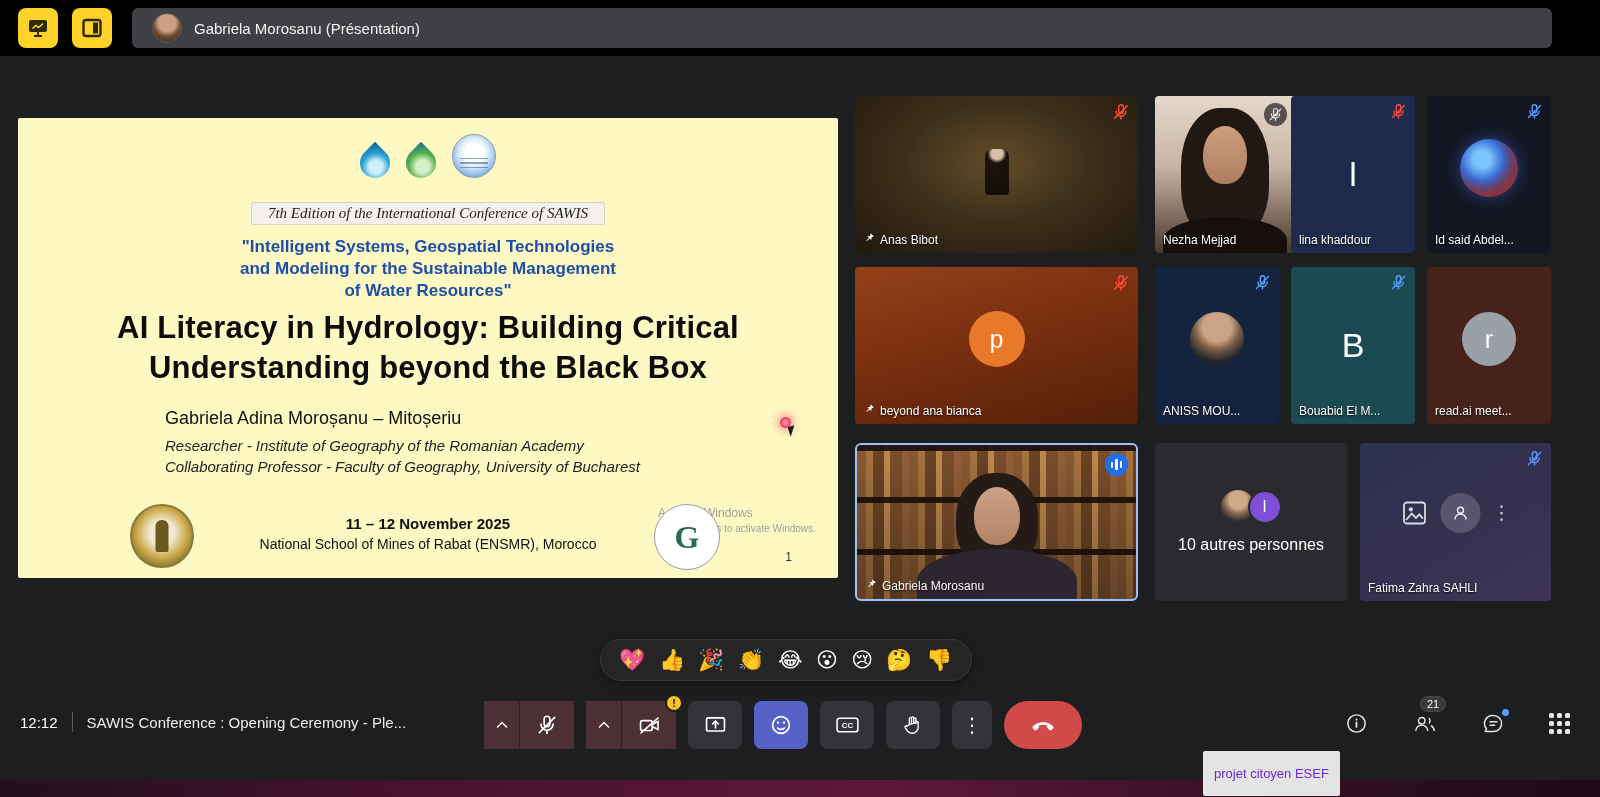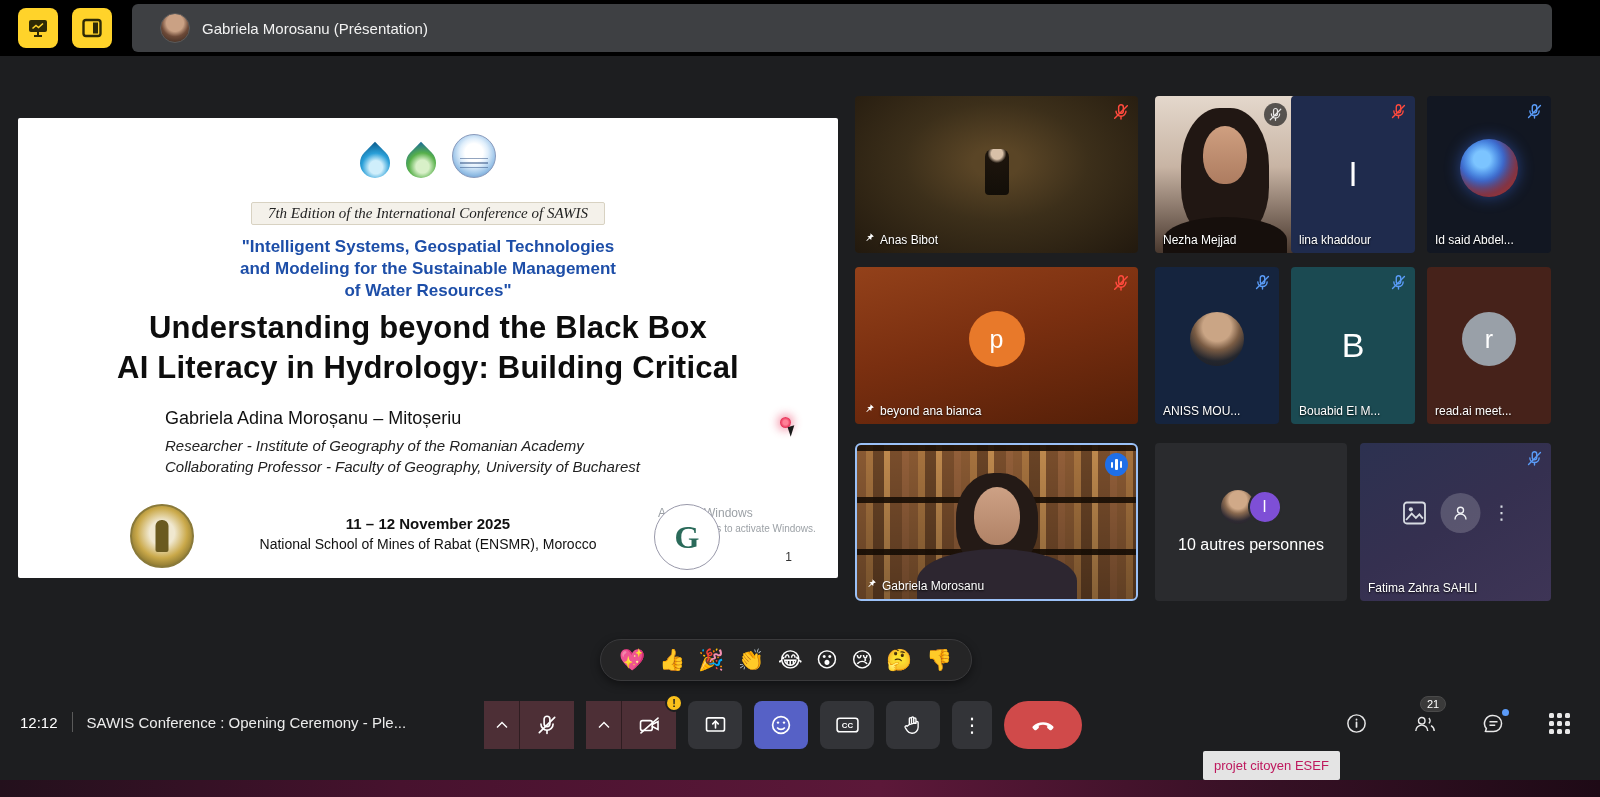--- a/index.html
+++ b/index.html
@@ -4,26 +4,26 @@
 <style>
   *{margin:0;padding:0;box-sizing:border-box}
   html,body{width:1600px;height:797px;overflow:hidden}
   body{font-family:"Liberation Sans",sans-serif;background:#151515}
   #root{position:relative;width:1600px;height:797px;background:#1d1e20;color:#fff}
 
   
   .topbar{position:absolute;left:0;top:0;width:100%;height:56px;background:#000;display:flex;align-items:center}
   .app-icon{width:40px;height:40px;border-radius:8px;background:#ffd32a;display:flex;align-items:center;justify-content:center;margin-left:18px;cursor:pointer;flex:0 0 auto}
   .app-icon+.app-icon{margin-left:14px}
-  .title-pill{flex:1;height:48px;margin:0 48px 0 20px;background:#3e4043;border-radius:6px;display:flex;align-items:center;gap:12px;padding:0 28px}
+  .title-pill{flex:1;height:40px;margin:0 48px 0 20px;background:#3e4043;border-radius:6px;display:flex;align-items:center;gap:12px;padding:0 20px}
   .pill-avatar{width:30px;height:30px;border-radius:50%;border:1px solid #5a5a5a;background:radial-gradient(circle at 50% 32%,#caa184 0 36%,#6d4a38 58%,#33251d 100%)}
   .pill-title{font-size:15px;color:#f2f2f2;white-space:nowrap}
 
   
-  .slide{position:absolute;left:18px;top:118px;width:820px;height:460px;background:#ffffff;color:#111;border-radius:2px;overflow:hidden}
+  .slide{position:absolute;left:18px;top:118px;width:820px;height:460px;background:#fef9c3;color:#111;border-radius:2px;overflow:hidden}
   .logos{position:absolute;top:16px;left:0;width:100%;display:flex;justify-content:center;align-items:flex-end;gap:16px}
   .drop{width:30px;height:30px;border-radius:50% 0 50% 50%;transform:rotate(-45deg)}
   .drop1{background:radial-gradient(circle at 42% 62%,#cfeefb 0 26%,#2a9fd8 55%,#0b5a8a 100%)}
   .drop2{background:radial-gradient(circle at 45% 62%,#d8f0c8 0 26%,#57b04a 55%,#1a6a9a 100%)}
   .conf-logo{width:44px;height:44px;border-radius:50%;border:1px solid #8899bb;position:relative;background:radial-gradient(circle at 50% 42%,#ffffff 0 28%,#dfeefb 44%,#9cc4e8 66%,#3a78b8 100%)}
   .conf-logo::after{content:"";position:absolute;left:7px;right:7px;top:55%;bottom:7px;background:repeating-linear-gradient(180deg,#3a5a8a 0 1.5px,transparent 1.5px 4.5px);opacity:.55}
   .edition{position:absolute;top:84px;width:100%;text-align:center}
   .edition span{display:inline-block;font-family:"Liberation Serif",serif;font-style:italic;font-size:15px;color:#222;background:#f4f1ea;border:1px solid #d8d2c2;padding:2px 16px;border-radius:2px}
   .theme{position:absolute;top:118px;width:100%;text-align:center;font-size:17px;font-weight:bold;color:#1d4ea8;line-height:22px}
   .big-title{position:absolute;top:190px;width:100%;text-align:center;font-size:31px;font-weight:bold;color:#0d0d0d;line-height:40px;letter-spacing:.2px}
@@ -113,21 +113,21 @@
   .btn.emoji{background:#5661c6}
   .endcall{width:78px;height:48px;border-radius:24px;background:#d04a4a;display:flex;align-items:center;justify-content:center;cursor:pointer}
   .badge-excl{position:absolute;top:-7px;right:-7px;width:18px;height:18px;border-radius:50%;background:#fbc11c;color:#202020;font-size:11px;font-weight:bold;display:flex;align-items:center;justify-content:center;border:2px solid #1d1e20;z-index:7}
   .cb-right{position:absolute;right:30px;top:712px;display:flex;align-items:center;gap:44px;z-index:5}
   .cb-icon{position:relative;cursor:pointer;display:flex;align-items:center;justify-content:center}
   .count-badge{position:absolute;top:-17px;left:8px;background:#3a3a3a;border:1px solid #4a4a4a;border-radius:9px;padding:1px 6px;font-size:11px;color:#fff;white-space:nowrap}
   .chat-dot{position:absolute;top:-3px;right:-4px;width:7px;height:7px;border-radius:50%;background:#5b9bf8}
   .waffle{display:grid;grid-template-columns:repeat(3,5px);grid-gap:3px}
   .waffle i{width:5px;height:5px;border-radius:1.5px;background:#e8e8e8;display:block}
 
-  .tooltip{position:absolute;left:1203px;top:751px;background:#e4e4e4;color:#be185d;font-size:13px;padding:7px 11px;border-radius:2px;z-index:9;white-space:nowrap}
+  .tooltip{position:absolute;left:1203px;top:751px;background:#e4e4e4;color:#6d28d9;font-size:13px;padding:15px 11px;border-radius:2px;z-index:9;white-space:nowrap}
   .strip{position:absolute;left:0;bottom:0;width:100%;height:17px;background:linear-gradient(90deg,#23101c 0%,#47122e 25%,#5c1839 55%,#351024 80%,#1e0a16 100%)}
 </style>
 </head>
 <body>
 
 <div id="root">
 
   <div class="topbar">
     <div class="app-icon">
       <svg width="24" height="24" viewBox="0 0 24 24">
@@ -154,22 +154,22 @@
       <span class="drop drop2"></span>
       <span class="conf-logo"></span>
     </div>
     <div class="edition"><span>7th Edition of the International Conference of SAWIS</span></div>
     <div class="theme">
       <div>"Intelligent Systems, Geospatial Technologies</div>
       <div>and Modeling for the Sustainable Management</div>
       <div>of Water Resources"</div>
     </div>
     <div class="big-title">
+      <div>AI Literacy in Hydrology: Building Critical</div>
       <div>Understanding beyond the Black Box</div>
-      <div>AI Literacy in Hydrology: Building Critical</div>
     </div>
     <div class="authorblock">
       <div class="author-name">Gabriela Adina Moroșanu – Mitoșeriu</div>
       <div class="affil">Researcher - Institute of Geography of the Romanian Academy</div>
       <div class="affil">Collaborating Professor - Faculty of Geography, University of Bucharest</div>
     </div>
     <div class="event">
       <div class="event-date">11 – 12 November 2025</div>
       <div class="event-venue">National School of Mines of Rabat (ENSMR), Morocco</div>
     </div>

